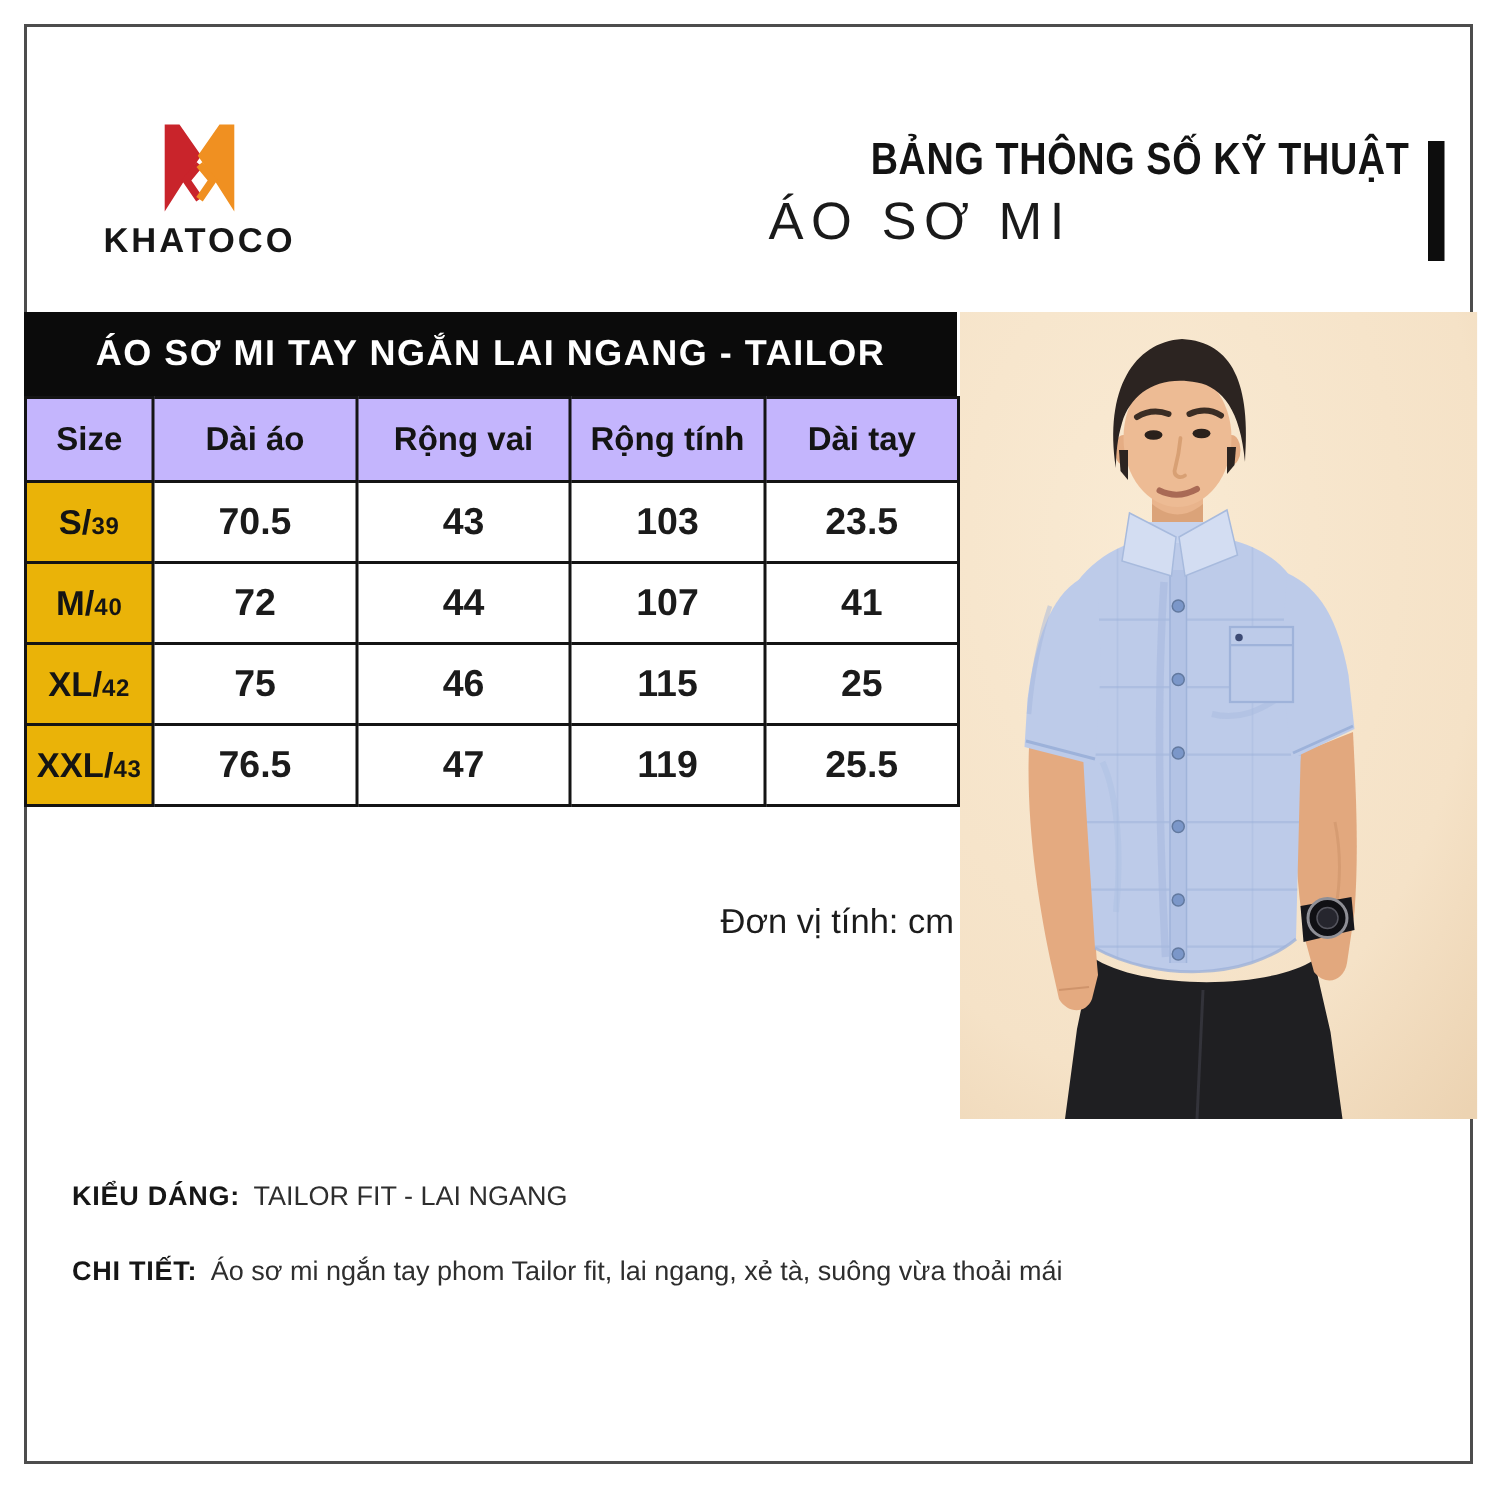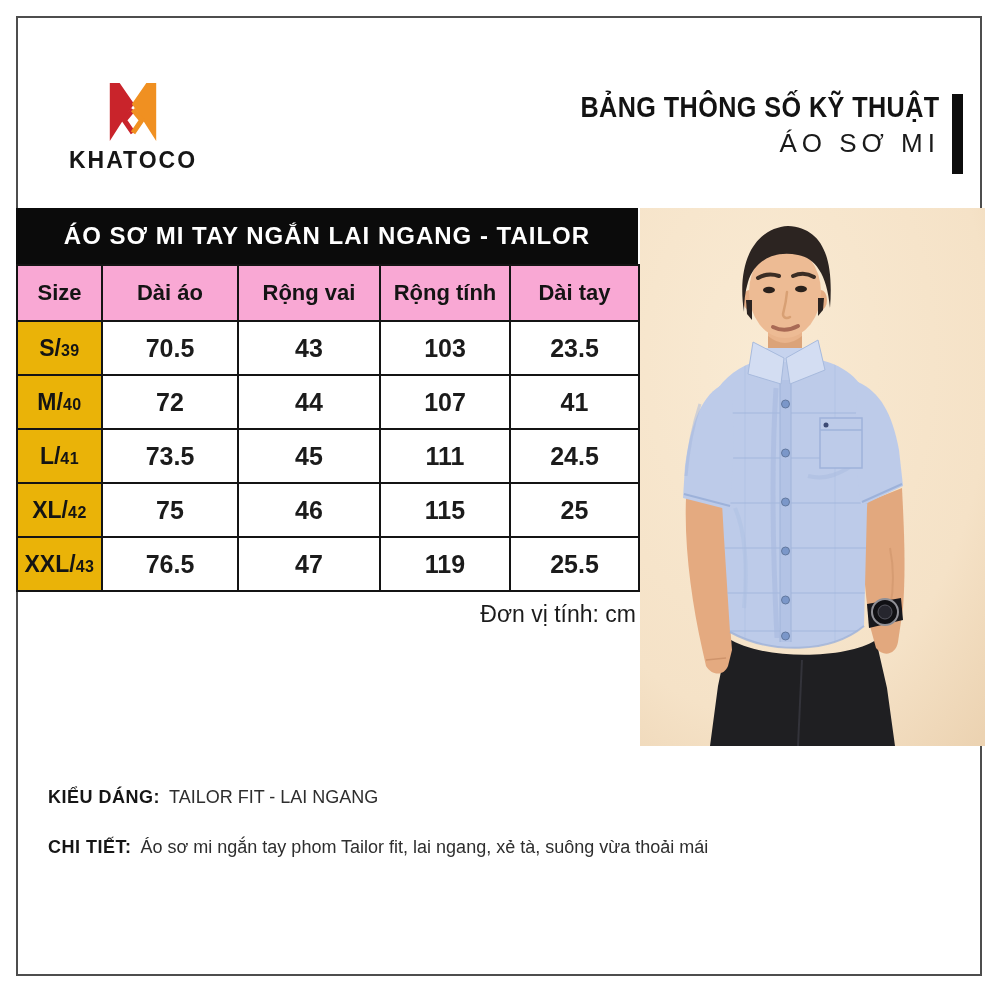--- a/index.html
+++ b/index.html
@@ -13,43 +13,43 @@
     border:2px solid #4d4d4d;box-sizing:border-box;background:#fff;
   }
   
   .brand{position:absolute;left:68px;top:80px;width:130px;text-align:center;}
   .brand svg{display:block;margin:0 auto;}
   .brand-name{
     font-size:23px;font-weight:700;letter-spacing:2px;color:#161616;
     margin-top:3px;white-space:nowrap;
   }
   
-  .header-right{position:absolute;top:90px;right:60px;text-align:right;}
+  .header-right{position:absolute;top:90px;right:60px;text-align:left;}
   .header-title{
     font-size:30px;font-weight:700;color:#131313;white-space:nowrap;
     transform:scaleX(.84);transform-origin:100% 50%;letter-spacing:0.5px;
   }
   .header-subtitle{
-    font-size:26px;font-weight:400;color:#1a1a1a;letter-spacing:5px;
+    font-size:35px;font-weight:400;color:#1a1a1a;letter-spacing:5px;
     margin-top:4px;white-space:nowrap;
   }
   .header-bar{position:absolute;left:952px;top:94px;width:11px;height:80px;background:#0d0d0d;}
   
   .size-table{position:absolute;left:16px;top:208px;width:622px;}
   .table-title{
     height:56px;background:#0b0b0b;color:#fff;display:flex;align-items:center;
     justify-content:center;font-size:24px;font-weight:700;letter-spacing:1px;
     white-space:nowrap;
   }
   table.grid{border-collapse:collapse;table-layout:fixed;width:622px;}
   table.grid th,table.grid td{
     border:2px solid #141414;text-align:center;vertical-align:middle;padding:0;
   }
   table.grid th{
-    height:54px;background:#f9a8d4;font-size:22px;font-weight:700;color:#141414;
+    height:54px;background:#c4b5fd;font-size:22px;font-weight:700;color:#141414;
   }
   table.grid td{height:52px;font-size:25px;font-weight:700;color:#1b1b1b;}
   table.grid td.size{
     background:#eab308;font-weight:700;font-size:23px;color:#141414;
   }
   td.size .sub{font-size:16px;font-weight:700;letter-spacing:.5px;}
   .unit-note{
     position:absolute;left:16px;top:601px;width:620px;text-align:right;
     font-size:23px;color:#1c1c1c;
   }
@@ -109,27 +109,20 @@
         <td>43</td>
         <td>103</td>
         <td>23.5</td>
       </tr>
       <tr>
         <td class="size"><span>M/</span><span class="sub">40</span></td>
         <td>72</td>
         <td>44</td>
         <td>107</td>
         <td>41</td>
-      </tr>
-      <tr>
-        <td class="size"><span>L/</span><span class="sub">41</span></td>
-        <td>73.5</td>
-        <td>45</td>
-        <td>111</td>
-        <td>24.5</td>
       </tr>
       <tr>
         <td class="size"><span>XL/</span><span class="sub">42</span></td>
         <td>75</td>
         <td>46</td>
         <td>115</td>
         <td>25</td>
       </tr>
       <tr>
         <td class="size"><span>XXL/</span><span class="sub">43</span></td>

